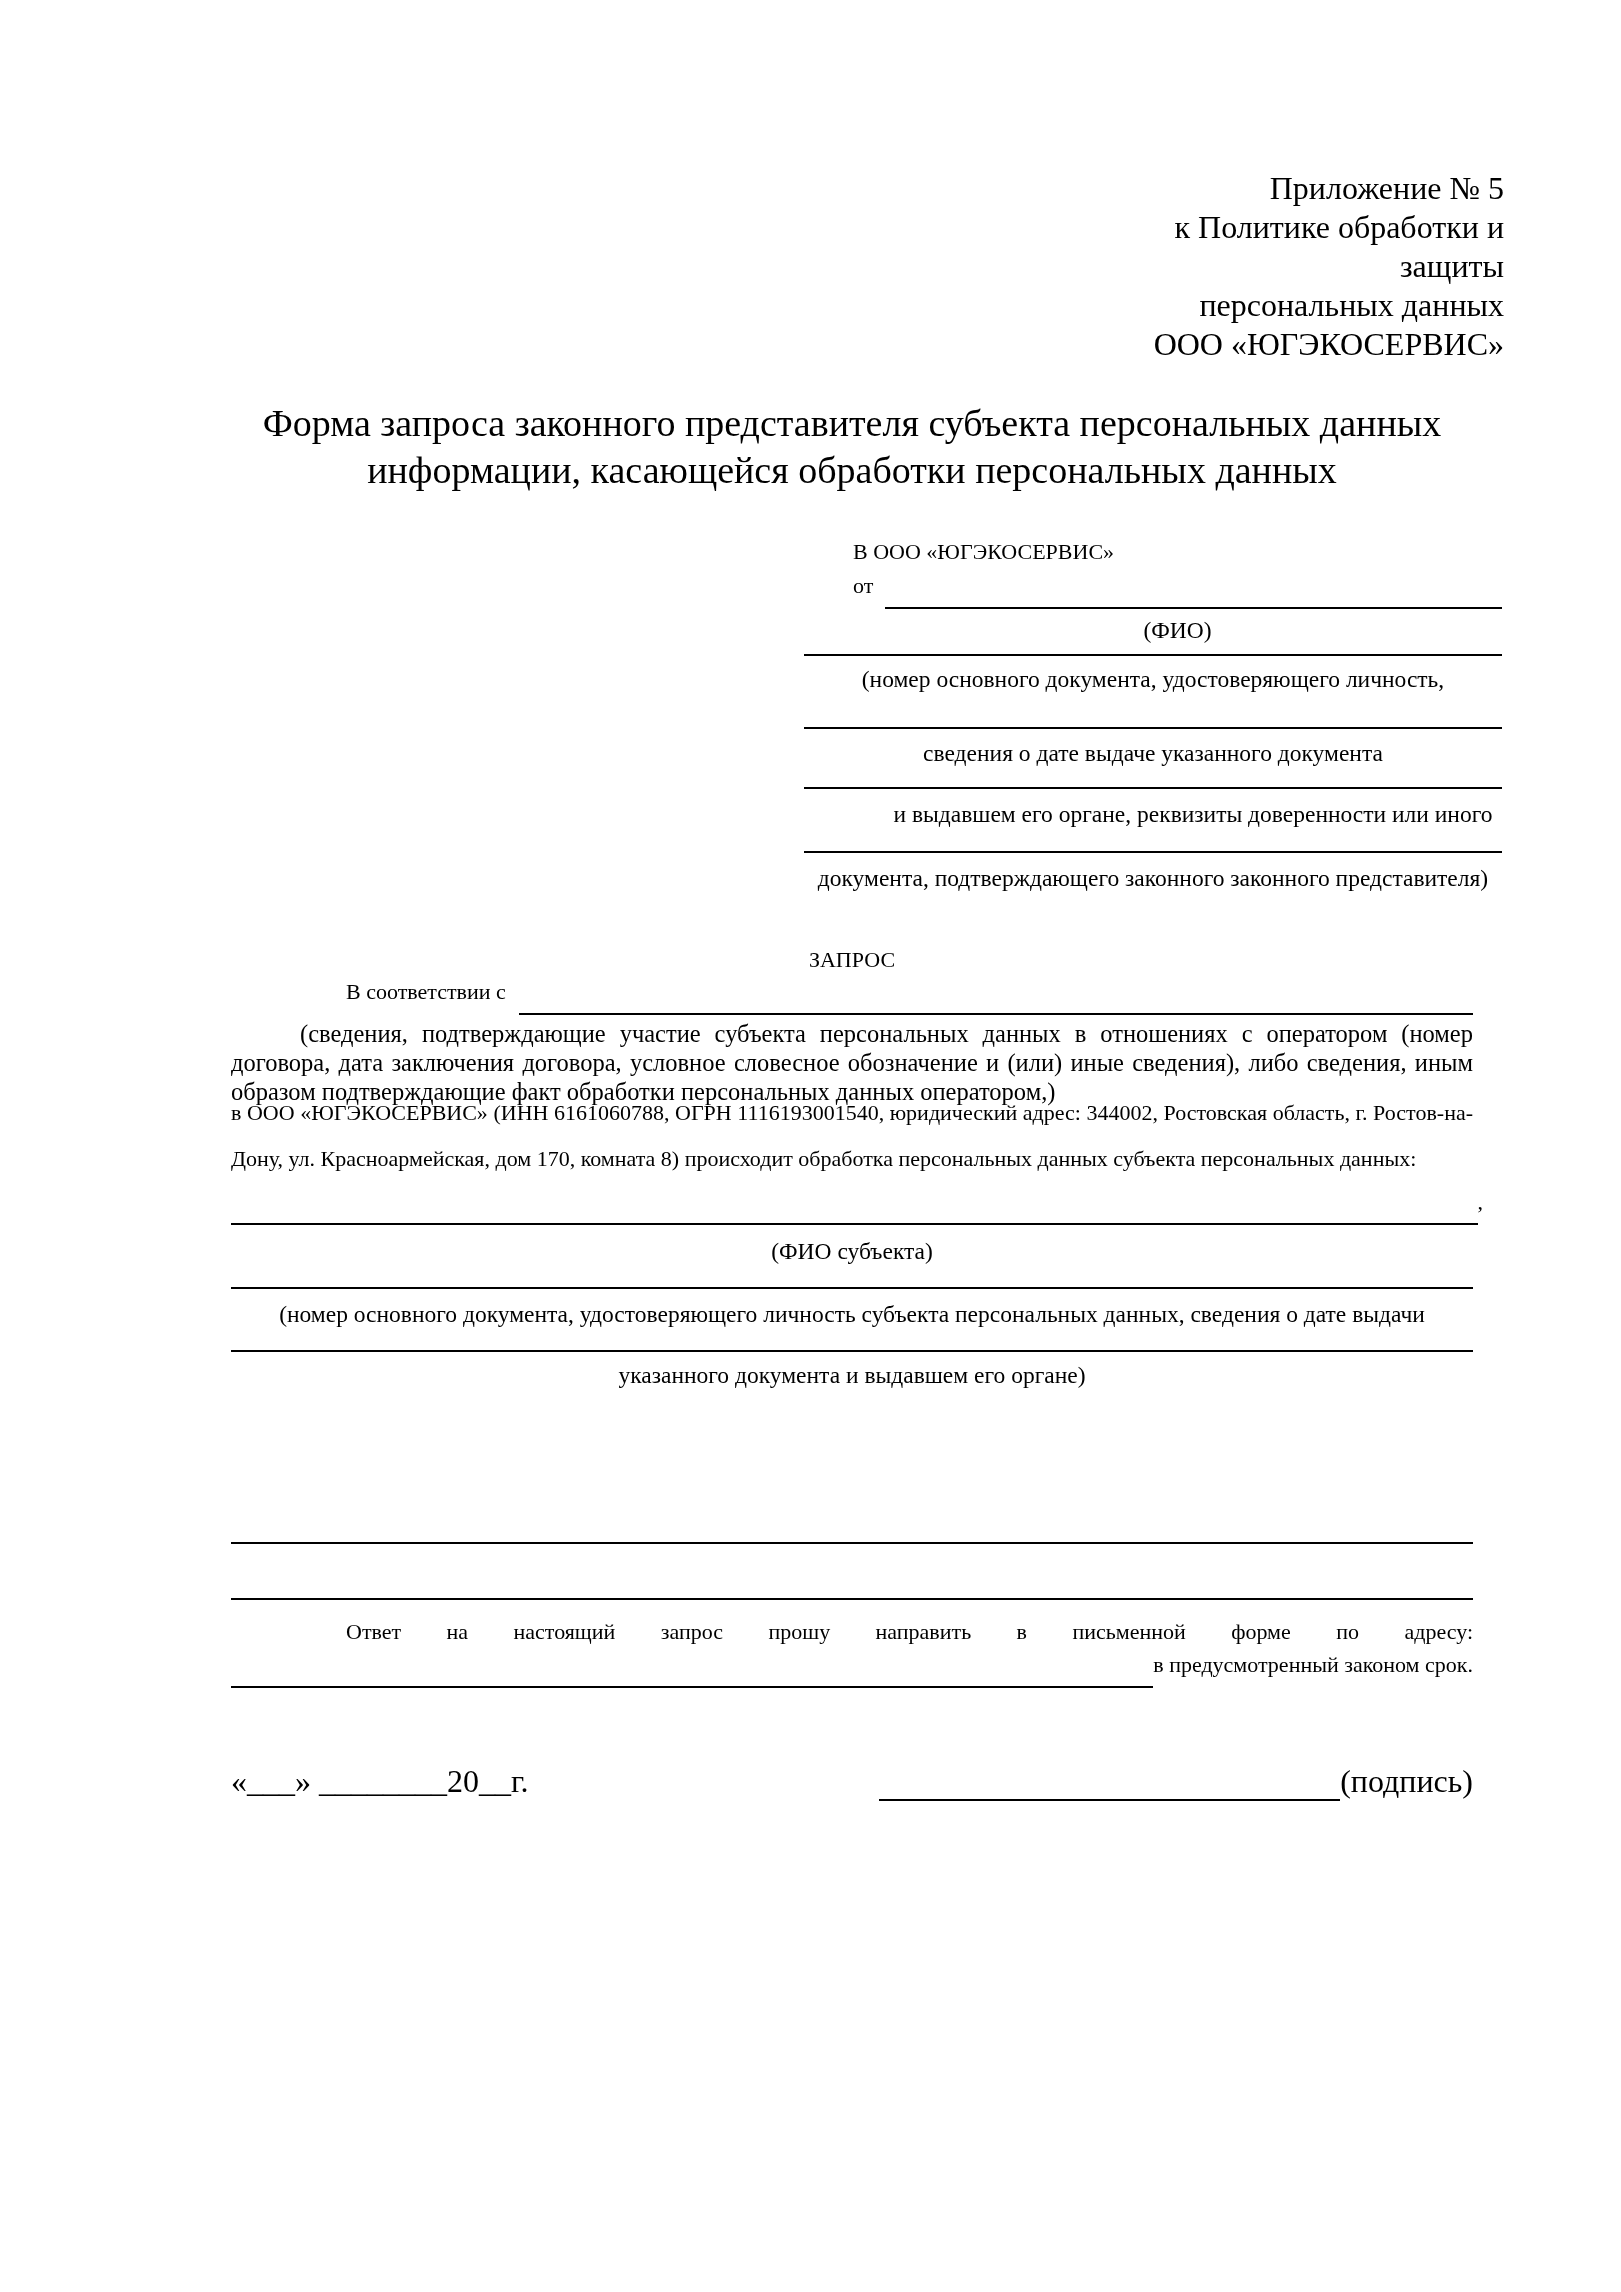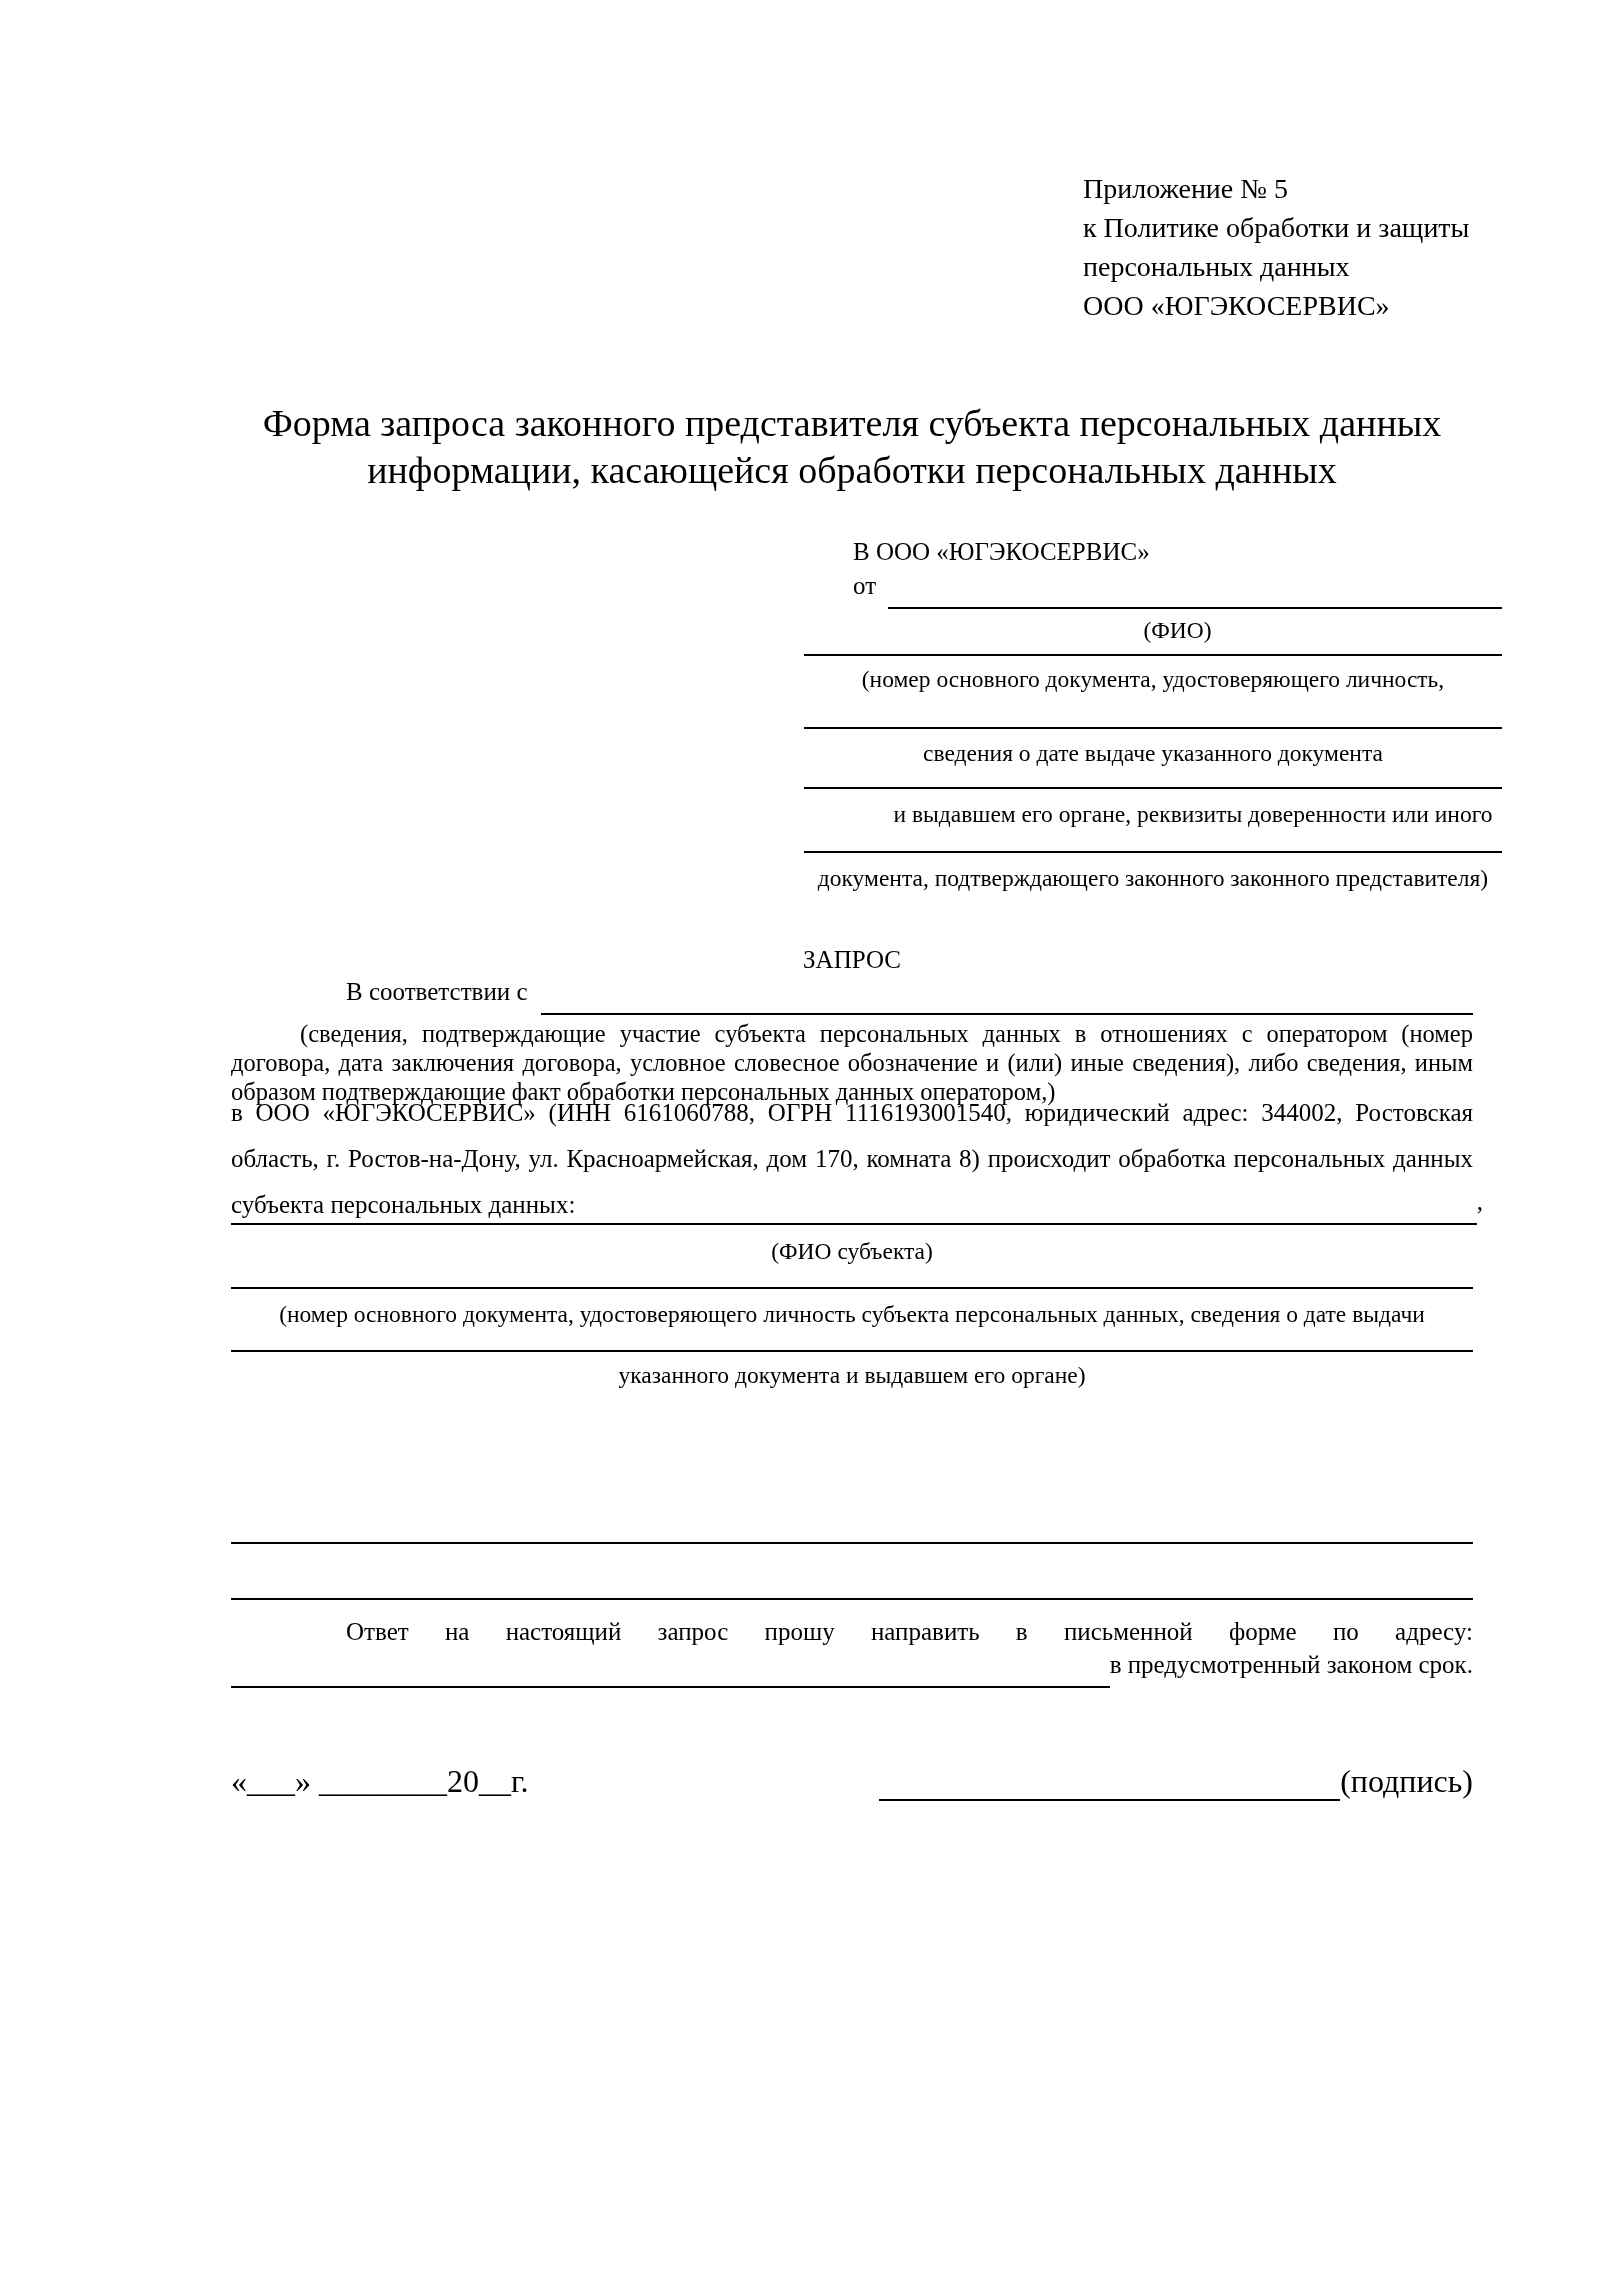--- a/index.html
+++ b/index.html
@@ -6,22 +6,22 @@
   .page{
     position:relative;
     width:1621px;height:2293px;
     margin:0 auto;
     background:#ffffff;
     font-family:"Liberation Serif","DejaVu Serif",serif;
     color:#000;
     overflow:hidden;
   }
   .abs{position:absolute;}
-  .body-t{font-size:25px;line-height:46px;}
-  .hdr-t{font-size:28px;line-height:39px;}
+  .body-t{font-size:22px;line-height:46px;}
+  .hdr-t{font-size:32px;line-height:39px;text-align:right;}
   .cap-t{font-size:23.5px;line-height:29px;}
   .note-t{font-size:24.5px;line-height:29px;}
   .sig-t{font-size:32px;line-height:39px;}
   .title-t{font-size:38px;line-height:47px;font-weight:normal;}
   .center{text-align:center;}
   .just{text-align:justify;}
   .jlast{text-align:justify;text-align-last:justify;}
   .blank{border-bottom:2.9px solid #000;}
   .fillrow{display:flex;align-items:flex-end;}
   .fill{flex:1;border-bottom:2.9px solid #000;align-self:stretch;}

